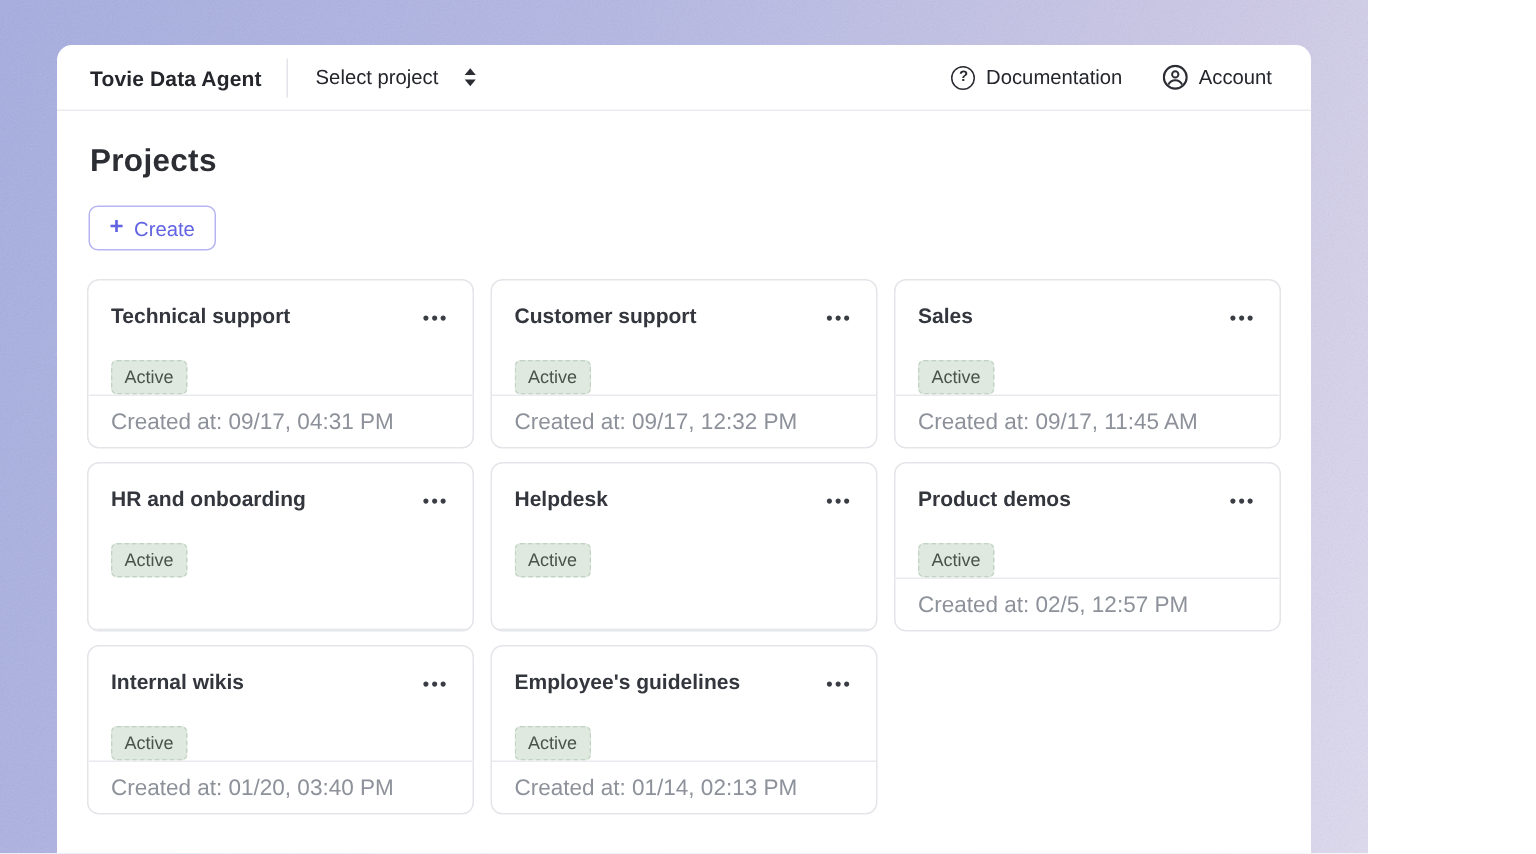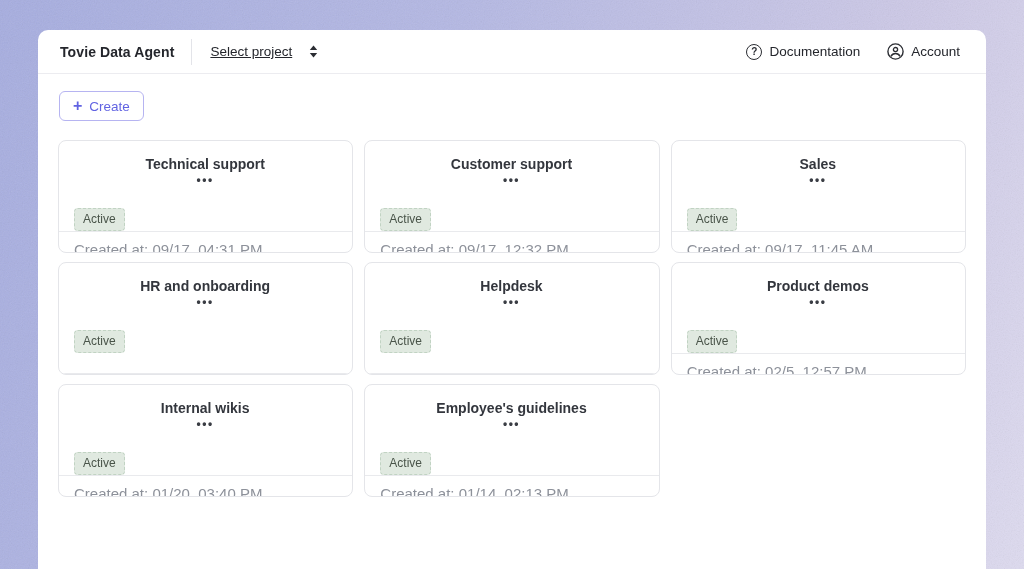--- a/index.html
+++ b/index.html
@@ -3,21 +3,21 @@
 <meta charset="utf-8">
 <style>
   * { margin: 0; padding: 0; box-sizing: border-box; }
   html, body { width: 1024px; height: 569px; }
   body {
     font-family: "Liberation Sans", "DejaVu Sans", sans-serif;
     overflow: hidden;
   }
   .stage {
     position: relative;
-    width: 1024px; height: 569px;
+    width: 912px; height: 569px;
     background: linear-gradient(110deg, #a6ade0 0%, #b4b8e4 38%, #cdc9e7 75%, #dedbf0 100%);
     overflow: hidden;
   }
   .noise-layer {
     position: absolute; inset: 0;
     width: 100%; height: 100%;
     opacity: 0.16;
     pointer-events: none;
   }
   .panel {
@@ -49,21 +49,20 @@
     background: #e3e4e9;
     margin: 0 18px 0 17px;
   }
   .project-selector {
     display: flex;
     align-items: center;
     gap: 17px;
     cursor: pointer;
     font-size: 13.5px;
     color: #24262c;
-    text-decoration: underline;
   }
   .sort-arrows { display: block; }
   .topbar-spacer { flex: 1; }
   .nav-item {
     display: flex;
     align-items: center;
     gap: 7px;
     font-size: 13.5px;
     color: #24262c;
     cursor: pointer;
@@ -127,23 +126,22 @@
     display: flex;
     flex-direction: column;
     overflow: hidden;
   }
   .card-top {
     flex: 1;
     padding: 15px 16px 0 15px;
   }
   .card-head {
     display: flex;
-    align-items: center;
+    align-items: flex-end;
     justify-content: space-between;
-    flex-direction: column;
   }
   .card-title {
     font-size: 14px;
     font-weight: bold;
     color: #33363d;
   }
   .dots {
     color: #3a3d44;
     font-size: 12px;
     font-weight: bold;
@@ -209,20 +207,21 @@
         <svg width="17" height="17" viewBox="0 0 17 17" fill="none">
           <circle cx="8.5" cy="8.5" r="7.6" stroke="#2b2d33" stroke-width="1.4"></circle>
           <circle cx="8.5" cy="6.6" r="2.1" stroke="#2b2d33" stroke-width="1.3"></circle>
           <path d="M3.9 13.4 C4.9 11.4 6.5 10.5 8.5 10.5 C10.5 10.5 12.1 11.4 13.1 13.4" stroke="#2b2d33" stroke-width="1.3" fill="none"></path>
         </svg>
         <span>Account</span>
       </div>
     </div>
 
     <div class="content">
+      <h1 class="page-title">Projects</h1>
 
       <button class="create-btn">
         <span class="plus-glyph">+</span>
         <span>Create</span>
       </button>
 
       <div class="grid">
 
         <div class="card">
           <div class="card-top">

